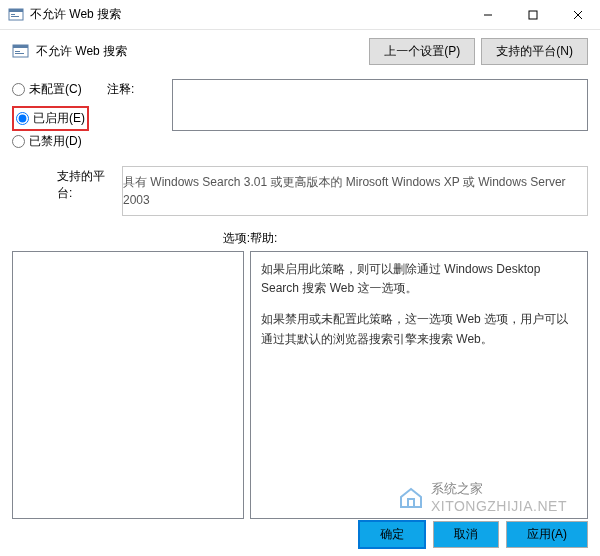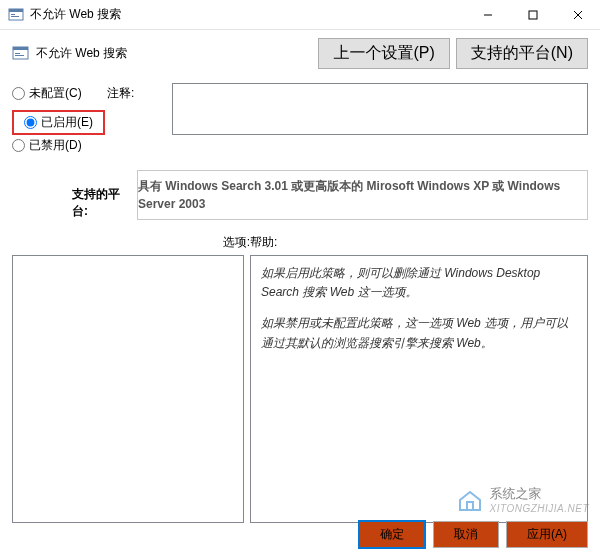--- a/index.html
+++ b/index.html
@@ -52,21 +52,21 @@
   margin-right: 6px;
 }
 .header-row .htitle {
   flex: 1;
   font-size: 12px;
 }
 .nav-btn {
   border: 1px solid #adadad;
   background: #e1e1e1;
   padding: 4px 14px;
-  font-size: 16px;
+  font-size: 12px;
   margin-left: 6px;
   cursor: pointer;
 }
 
 .config-row {
   display: flex;
   align-items: flex-start;
   margin-bottom: 8px;
 }
 .radio-col {
@@ -74,43 +74,42 @@
   padding-top: 2px;
 }
 .radio-item {
   display: flex;
   margin-bottom: 8px;
   cursor: pointer;
 }
 .radio-item input { margin-right: 4px; }
 .highlight {
   border: 2px solid #e03030;
-  padding: 2px 10px;
+  padding: 2px 2px;
   display: inline-flex;
 }
 
 .label-col {
   width: 65px;
   text-align: left;
   padding-top: 2px;
   padding-right: 4px;
 }
 .comment-box {
   flex: 1;
   border: 1px solid #828790;
   height: 52px;
   background: #fff;
 }
 
 .platform-row {
   display: flex;
-  align-items: flex-end;
-  margin-left: 60px;
+  align-items: flex-start;
+  margin-left: 45px;
   margin-bottom: 14px;
-  font-weight: bold;
 }
 .platform-box {
   flex: 1;
   border: 1px solid #c8c8c8;
   padding: 6px 0;
   min-height: 42px;
   color: #555;
   line-height: 1.5;
 }
 
@@ -119,21 +118,20 @@
   margin-top: 8px;
 }
 .section-labels .opt-label {
   width: 238px;
   text-align: right;
 }
 .panels {
   display: flex;
   gap: 6px;
   margin-top: 4px;
-  font-style: italic;
 }
 .options-panel {
   width: 232px;
   height: 268px;
   border: 1px solid #828790;
   background: #fff;
 }
 .help-panel {
   flex: 1;
   height: 268px;
@@ -146,47 +144,46 @@
 }
 .help-panel p { margin-bottom: 12px; }
 
 .footer {
   position: absolute;
   bottom: 8px;
   right: 12px;
 }
 .footer-btn {
   border: 1px solid #adadad;
-  background: #c2410c;
+  background: #0ea5e9;
   padding: 4px 20px;
   font-size: 12px;
   margin-left: 4px;
   cursor: pointer;
 }
 .footer-btn.primary {
   border: 1px solid #0078d7;
   outline: 1px solid #0078d7;
 }
 
 .watermark {
   position: absolute;
-  right: 11px;
+  right: 33px;
   bottom: 42px;
   display: flex;
   align-items: center;
   opacity: 0.6;
   font-size: 13px;
   color: #333;
 }
 .watermark svg { margin-right: 6px; }
 .watermark .wm-sub {
-  font-size: 10px;
+  font-size: 14px;
   color: #888;
   letter-spacing: 0.5px;
-  font-style: italic;
 }
 </style>
 </head>
 <body>
 
 <div class="titlebar">
   <span class="icon">
     <svg width="16" height="16" viewBox="0 0 16 16">
       <rect x="1" y="2" width="14" height="11" fill="#fff" stroke="#5a7fa8" stroke-width="1"></rect>
       <rect x="1" y="2" width="14" height="3" fill="#5a7fa8"></rect>

